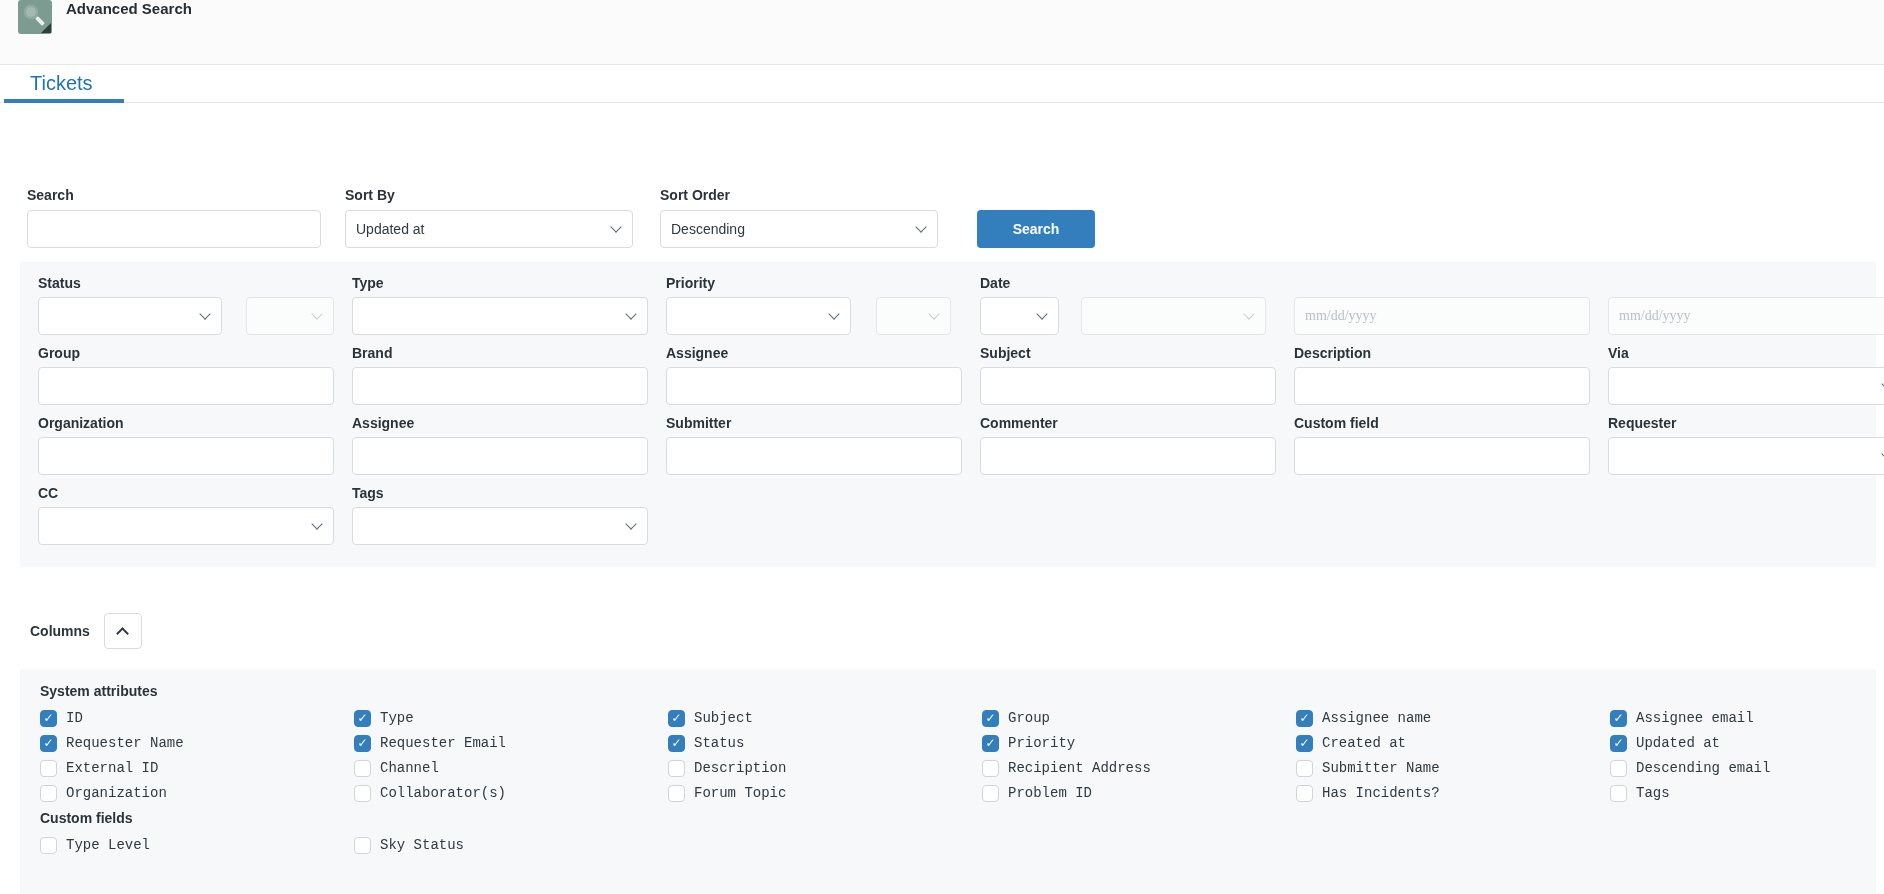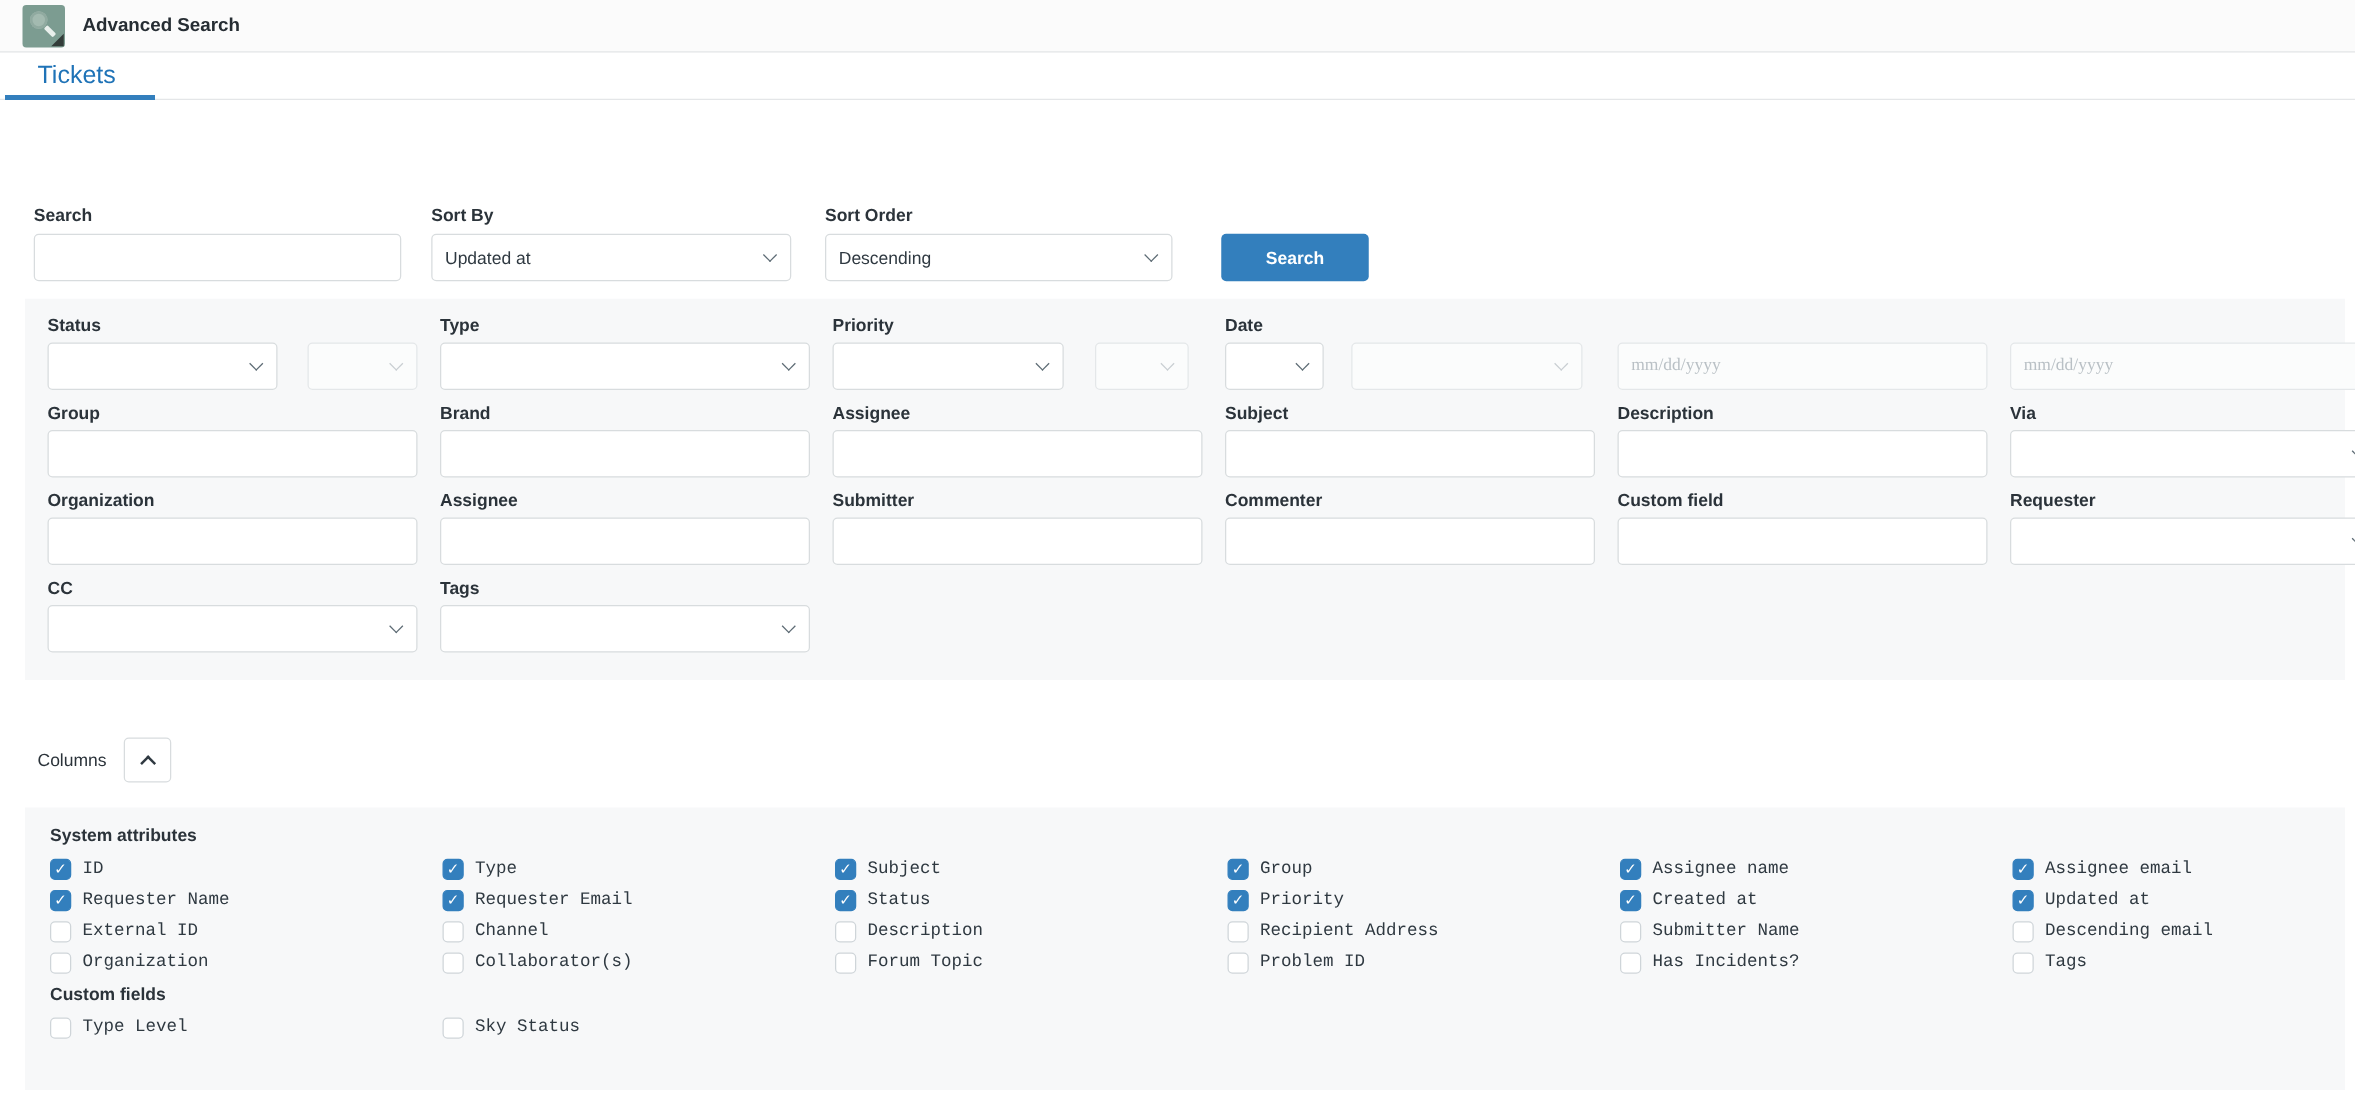--- a/index.html
+++ b/index.html
@@ -9,21 +9,21 @@
     --text:#2f3941;
     --border:#d8dcde;
     --border-light:#e4e7e9;
     --panel:#f7f8f9;
     --line:#e4e6e8;
   }
   *{box-sizing:border-box;margin:0;padding:0;}
   html,body{width:1884px;height:894px;overflow:hidden;background:#fff;
     font-family:"Liberation Sans","DejaVu Sans",sans-serif;color:var(--text);}
   
-  .header{height:42px;display:flex;align-items:center;padding-left:18px;gap:14px;
+  .header{height:65px;display:flex;padding-left:18px;gap:14px;
     background:#fbfbfb;border-bottom:1px solid var(--line);}
   .appicon{width:34px;height:34px;border-radius:3px;background:var(--icon-bg-green);position:relative;flex:0 0 auto;}
   .appicon .lens{position:absolute;left:6px;top:5px;width:14px;height:14px;border-radius:50%;
     background:#a3bab0;box-shadow:inset 0 0 0 2px #90aaa0;}
   .appicon .handle{position:absolute;left:17px;top:19px;width:10px;height:4px;background:#e9efec;transform:rotate(45deg);border-radius:1px;}
   .appicon .corner{position:absolute;right:1px;bottom:1px;width:0;height:0;
     border-left:10px solid transparent;border-bottom:10px solid #333c39;}
   .apptitle{font-size:15px;font-weight:700;color:#262d33;}
   
   .tabrow{height:38px;position:relative;border-bottom:1px solid var(--line);display:flex;align-items:center;}
@@ -52,21 +52,21 @@
   .fpanel{margin-left:20px;width:1856px;background:var(--panel);padding:13px 0 22px 18px;}
   .fgrid{display:grid;grid-template-columns:repeat(6,296px);column-gap:18px;row-gap:10px;}
   .fcell{display:flex;flex-direction:column;}
   .fcell .flabel{margin-bottom:6px;}
   .hrow{display:flex;align-items:center;}
   .span3{grid-column:4/7;}
   .cc-cell{grid-column:1/2;}
   .tags-cell{grid-column:2/3;}
   
   .columns-row{margin:46px 0 0 30px;display:flex;align-items:center;gap:14px;}
-  .columns-label{font-size:14px;font-weight:400;color:#2b333a;}
+  .columns-label{font-size:14px;font-weight:700;color:#2b333a;}
   .btn-toggle{width:38px;height:36px;border:1px solid var(--border);border-radius:4px;background:#fff;
     display:flex;align-items:center;justify-content:center;cursor:pointer;}
   .chev-up{width:9px;height:9px;border-right:2px solid #2f3941;border-bottom:2px solid #2f3941;
     transform:rotate(-135deg);margin-top:4px;}
   
   .cpanel{margin-top:20px;margin-left:20px;width:1856px;background:var(--panel);
     padding:14px 0 14px 20px;height:226px;}
   .cheading{font-size:14px;font-weight:700;color:#2b333a;margin-bottom:9px;}
   .cheading.second{margin-top:7px;}
   .cbgrid{display:grid;grid-template-columns:repeat(6,296px);column-gap:18px;row-gap:5px;margin-bottom:4px;}

